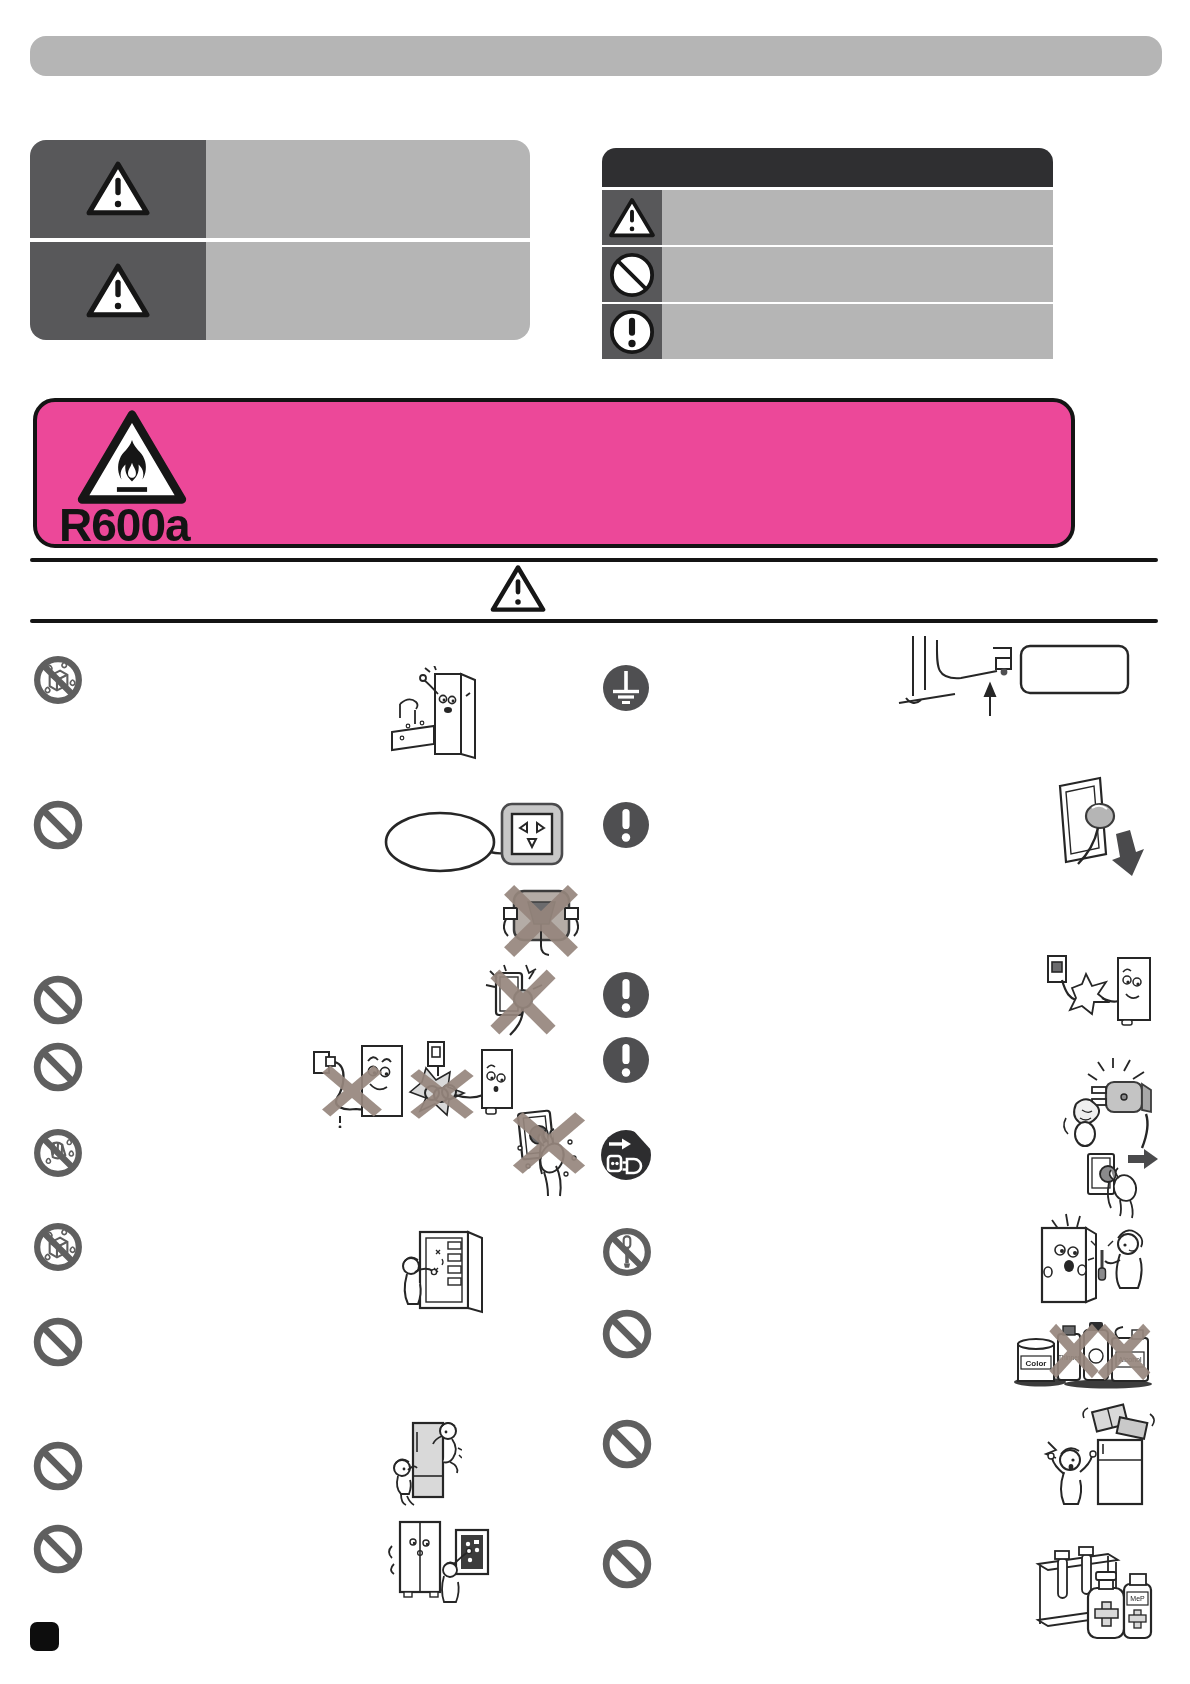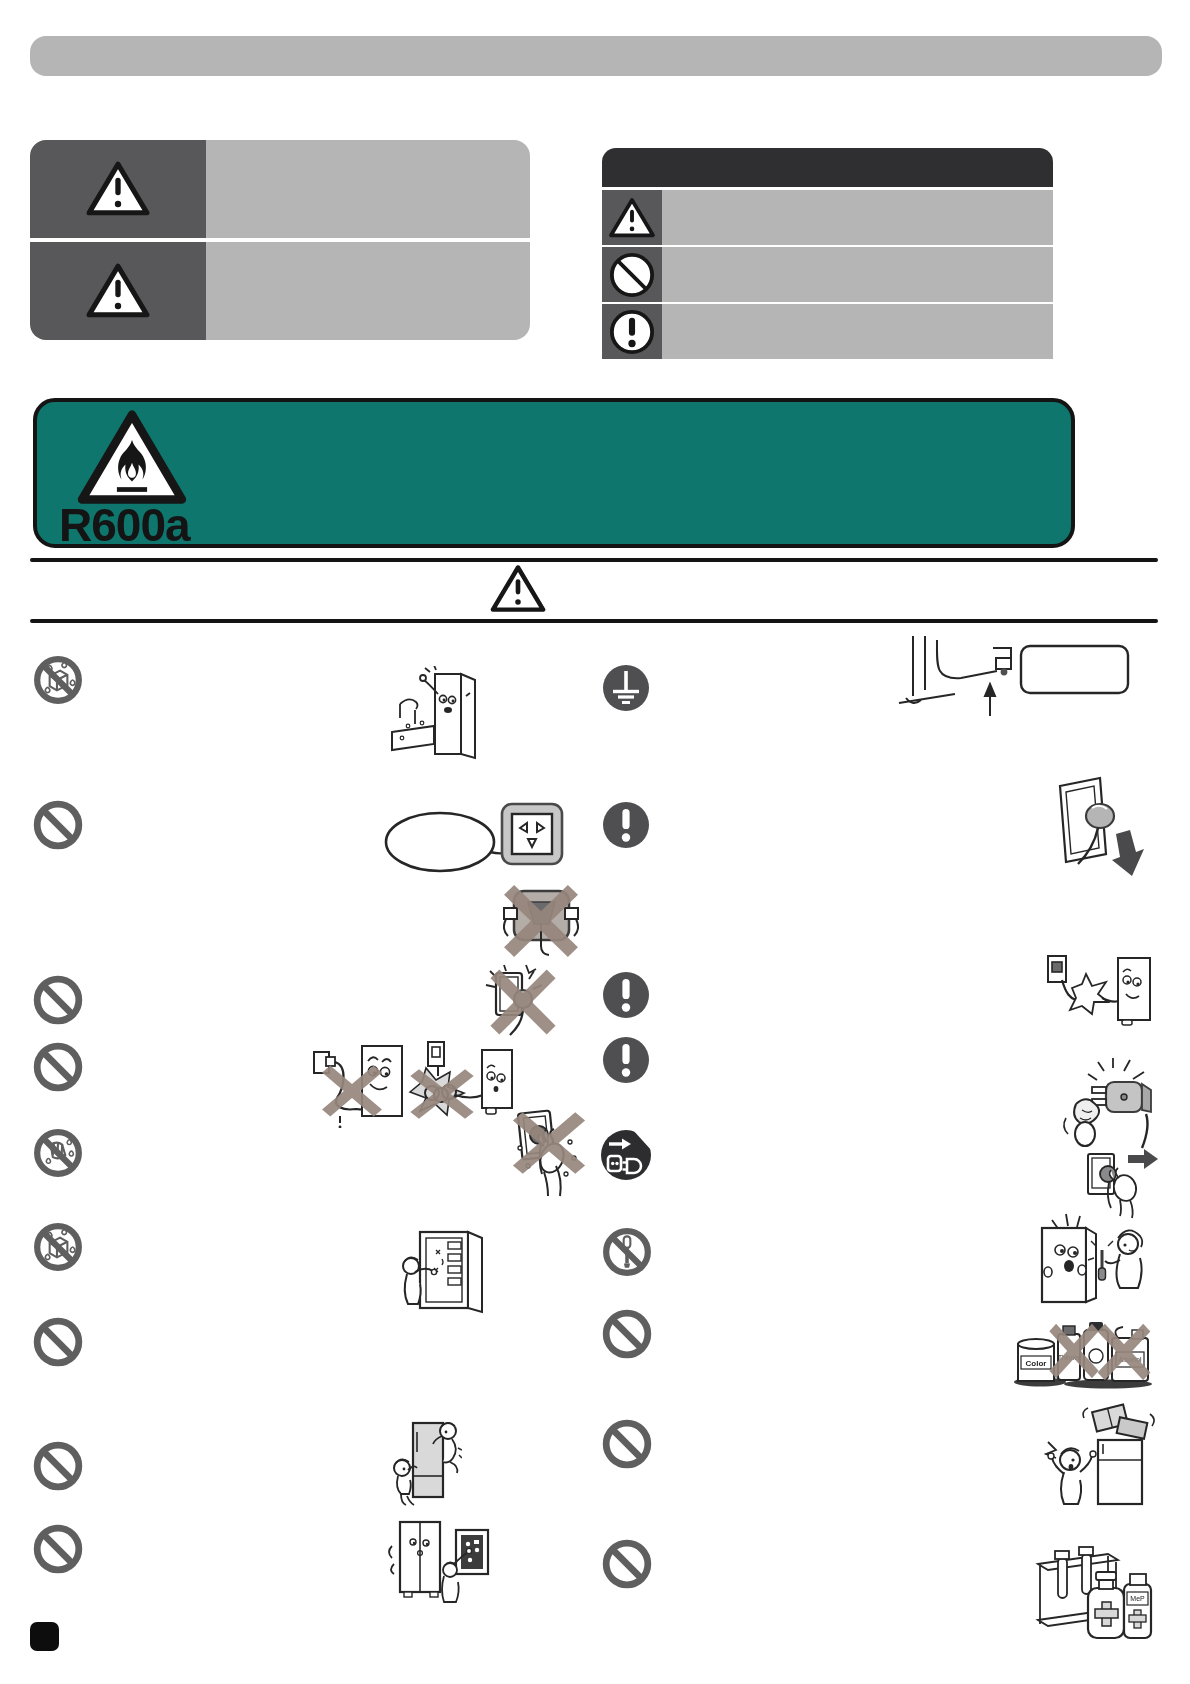--- a/index.html
+++ b/index.html
@@ -14,21 +14,21 @@
                    display:flex;align-items:center;justify-content:center;}
   .lrow .cell-light{position:absolute;left:176px;top:0;width:324px;height:98px;background:#b5b5b5;}
   
   .rtable{}
   .rhead{position:absolute;left:0;top:0;width:451px;height:39px;background:#2f2f31;
          border-radius:14px 14px 0 0;}
   .rrow{position:absolute;left:0;width:451px;height:55px;}
   .rrow .icell{position:absolute;left:0;top:0;width:60px;height:55px;background:#58585a;
                display:flex;align-items:center;justify-content:center;}
   .rrow .lcell{position:absolute;left:60px;top:0;width:391px;height:55px;background:#b5b5b5;}
-  .r600{border:4px solid #141414;border-radius:22px;background:#0f766e;}
+  .r600{border:4px solid #141414;border-radius:22px;background:#ec4899;}
   .r600-label{font-weight:bold;font-size:46px;letter-spacing:-1px;color:#141414;}
   .divline{background:#141414;border-radius:2px;}
   .footsq{background:#0d0d0d;border-radius:7px;}
   svg{display:block;}
 </style>
 </head>
 <body>
 
 <svg width="0" height="0" style="position:absolute">
   <defs>

